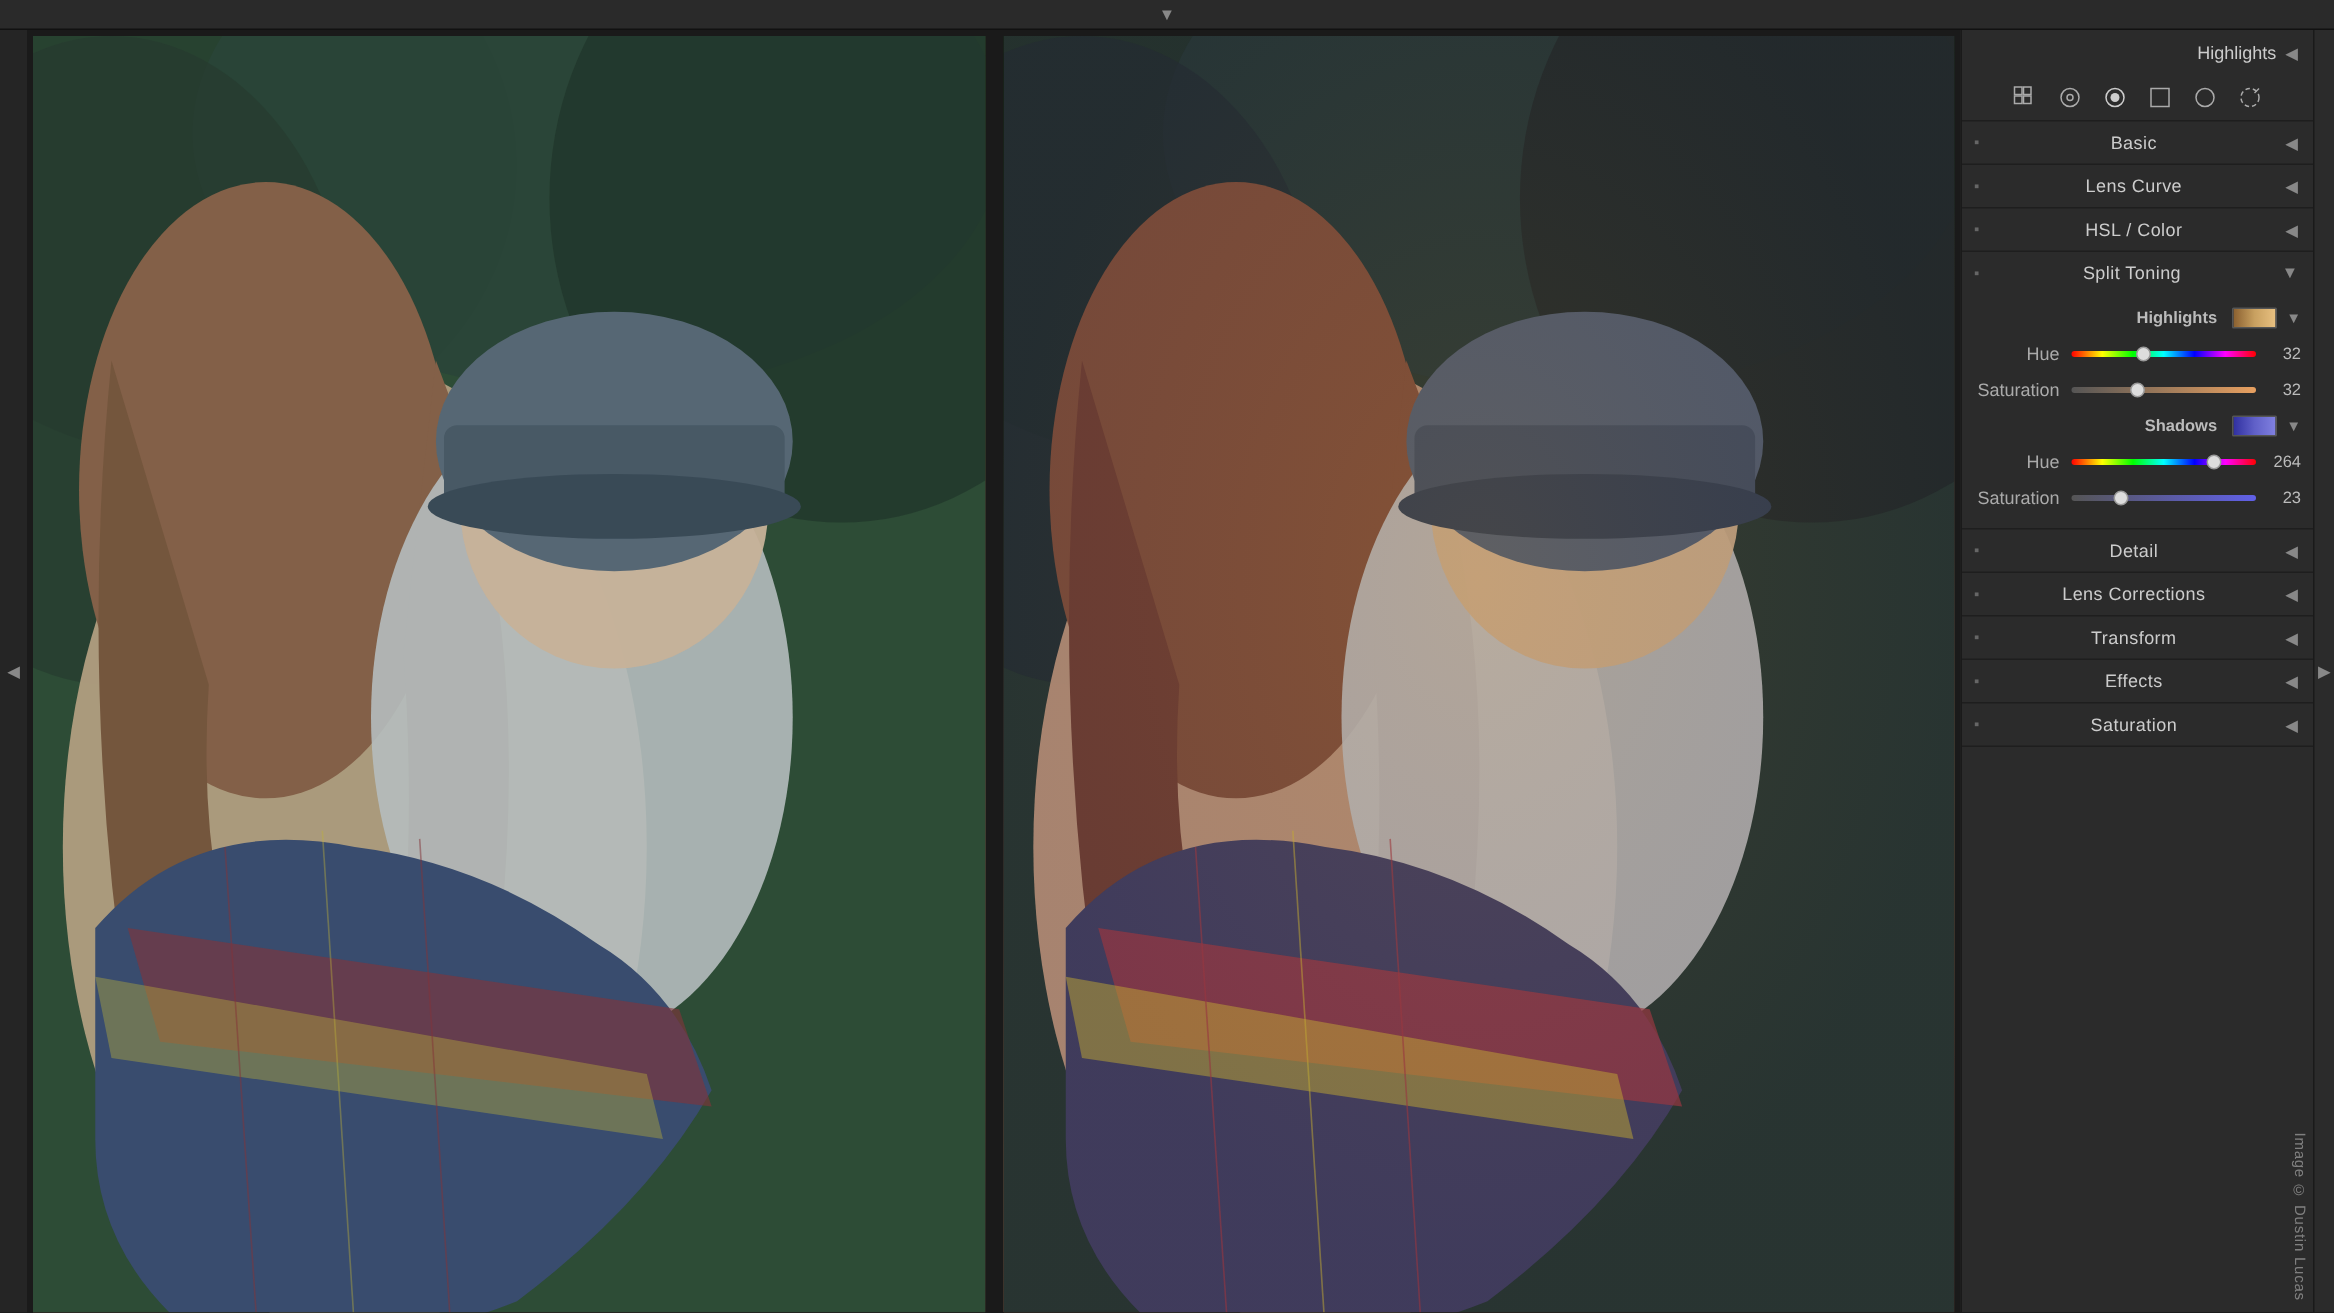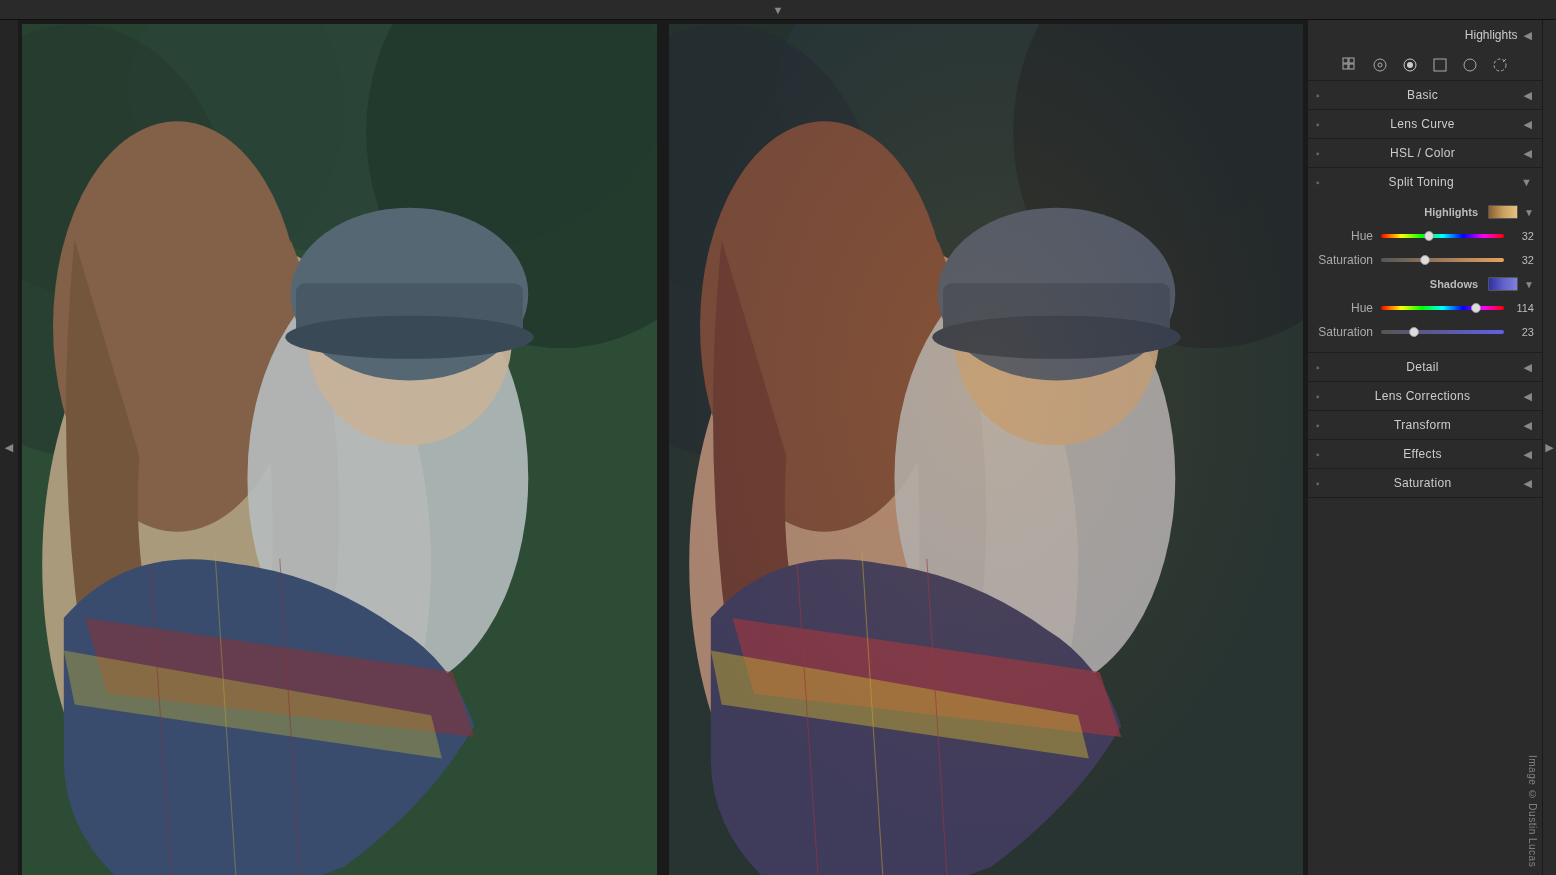--- a/index.html
+++ b/index.html
@@ -578,21 +578,21 @@
           <div class="st-color-swatch" style="background: linear-gradient(to right, #3030a0, #6060c8, #8080e0);"></div>
           <span class="st-dropdown-arrow">▼</span>
         </div>
 
         <div class="st-row">
           <span class="st-label">Hue</span>
           <div style="flex:1; position:relative; height:4px; cursor:pointer;">
             <div class="st-slider-track-hue" style="width:100%; height:4px; border-radius:2px;"></div>
             <div class="st-thumb" style="left: 73%; background:#ddd;"></div>
           </div>
-          <span class="st-value">114</span>
+          <span class="st-value">264</span>
         </div>
 
         <div class="st-row">
           <span class="st-label">Saturation</span>
           <div style="flex:1; position:relative; height:4px; cursor:pointer;">
             <div class="st-slider-track-sat-blue" style="width:100%; height:4px; border-radius:2px;"></div>
             <div class="st-thumb" style="left: 23%; background:#ddd;"></div>
           </div>
           <span class="st-value">23</span>
         </div>

